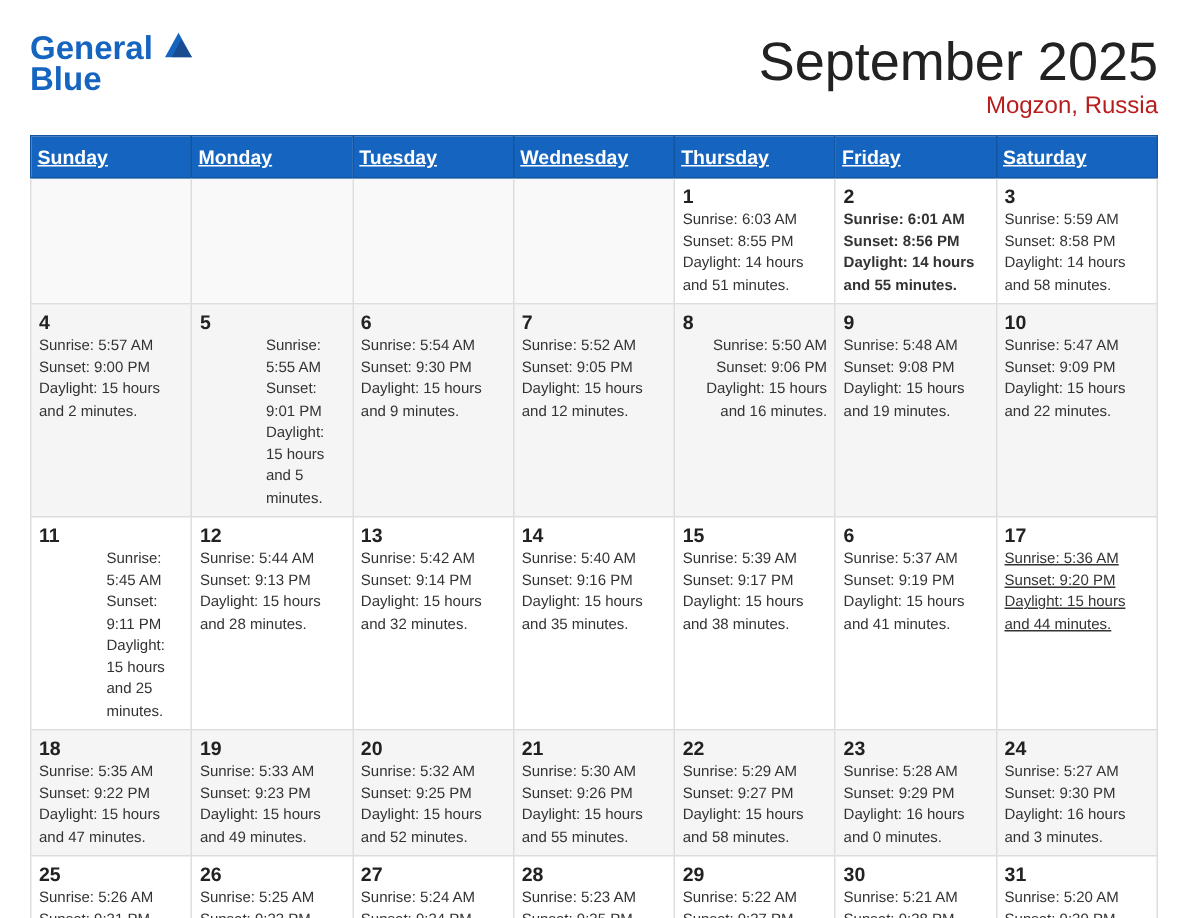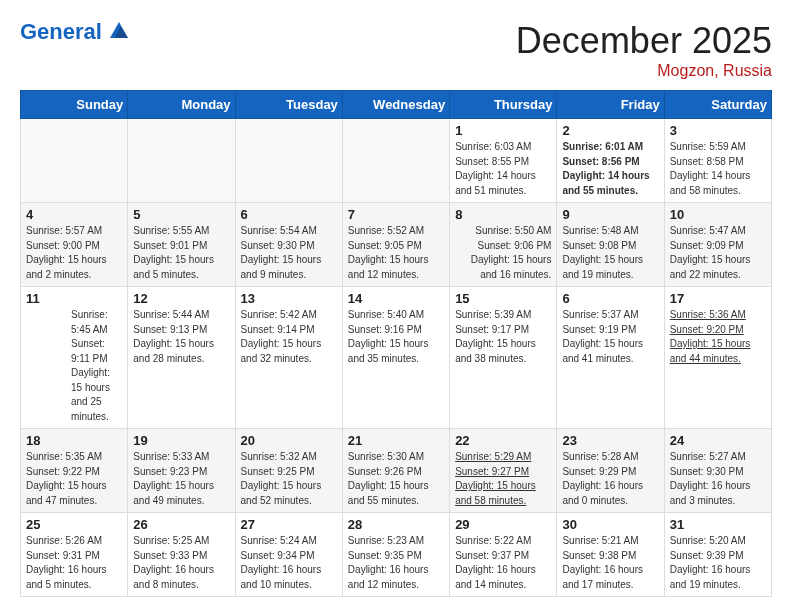--- a/index.html
+++ b/index.html
@@ -50,22 +50,23 @@
     .calendar {
       width: 100%;
       border-collapse: collapse;
       border: 1px solid #ccc;
     }
     .calendar th {
       background: #1565c0;
       color: #fff;
       padding: 6px 4px;
       font-size: 13px;
-      text-align: right;
+      text-align: left;
       border: 1px solid #1255a0;
+      text-decoration: underline;
     }
     .calendar td {
       vertical-align: top;
       border: 1px solid #ddd;
       padding: 4px 5px;
       width: 107px;
       min-height: 80px;
       font-size: 10.5px;
       color: #222;
       background: #fff;
@@ -99,24 +100,25 @@
     <div>
       <div style="display:flex;align-items:center;">
         <span class="logo-text">
           <span>General</span>
           <svg class="logo-icon" viewBox="0 0 20 18" fill="none" xmlns="http://www.w3.org/2000/svg">
             <polygon points="0,18 10,0 20,18" fill="#1565c0"></polygon>
             <polygon points="5,18 12,5 20,18" fill="#1a3a6e" opacity="0.6"></polygon>
           </svg>
         </span>
       </div>
+      <div style="font-size:22px;font-weight:bold;color:#1565c0;margin-top:-4px;">Blue</div>
     </div>
   </div>
   <div class="title-block">
-    <div class="month-title">December 2025</div>
+    <div class="month-title">September 2025</div>
     <div class="location">Mogzon, Russia</div>
   </div>
 </div>
 
 <table class="calendar">
   <thead>
     <tr>
     <th>Sunday</th>
         <th>Monday</th>
         <th>Tuesday</th>
@@ -153,21 +155,21 @@
       </tr>
       <tr>
         <td>
           <div class="day-number">4</div>
           <div class="day-info" style="white-space: pre-line;">Sunrise: 5:57 AM
 Sunset: 9:00 PM
 Daylight: 15 hours and 2 minutes.</div>
         </td>
         <td>
           <div class="day-number">5</div>
-          <div class="day-info" style="white-space: pre-line;">Sunrise: 5:55 AM
+          <div class="day-info" style="white-space: pre-line; margin-left: 44px;">Sunrise: 5:55 AM
 Sunset: 9:01 PM
 Daylight: 15 hours and 5 minutes.</div>
         </td>
         <td>
           <div class="day-number">6</div>
           <div class="day-info" style="white-space: pre-line;">Sunrise: 5:54 AM
 Sunset: 9:30 PM
 Daylight: 15 hours and 9 minutes.</div>
         </td>
         <td>
@@ -259,21 +261,21 @@
 Daylight: 15 hours and 52 minutes.</div>
         </td>
         <td>
           <div class="day-number">21</div>
           <div class="day-info" style="white-space: pre-line;">Sunrise: 5:30 AM
 Sunset: 9:26 PM
 Daylight: 15 hours and 55 minutes.</div>
         </td>
         <td>
           <div class="day-number">22</div>
-          <div class="day-info" style="white-space: pre-line; text-decoration: underline;">Sunrise: 5:29 AM
+          <div class="day-info" style="white-space: pre-line;">Sunrise: 5:29 AM
 Sunset: 9:27 PM
 Daylight: 15 hours and 58 minutes.</div>
         </td>
         <td>
           <div class="day-number">23</div>
           <div class="day-info" style="white-space: pre-line;">Sunrise: 5:28 AM
 Sunset: 9:29 PM
 Daylight: 16 hours and 0 minutes.</div>
         </td>
         <td>

